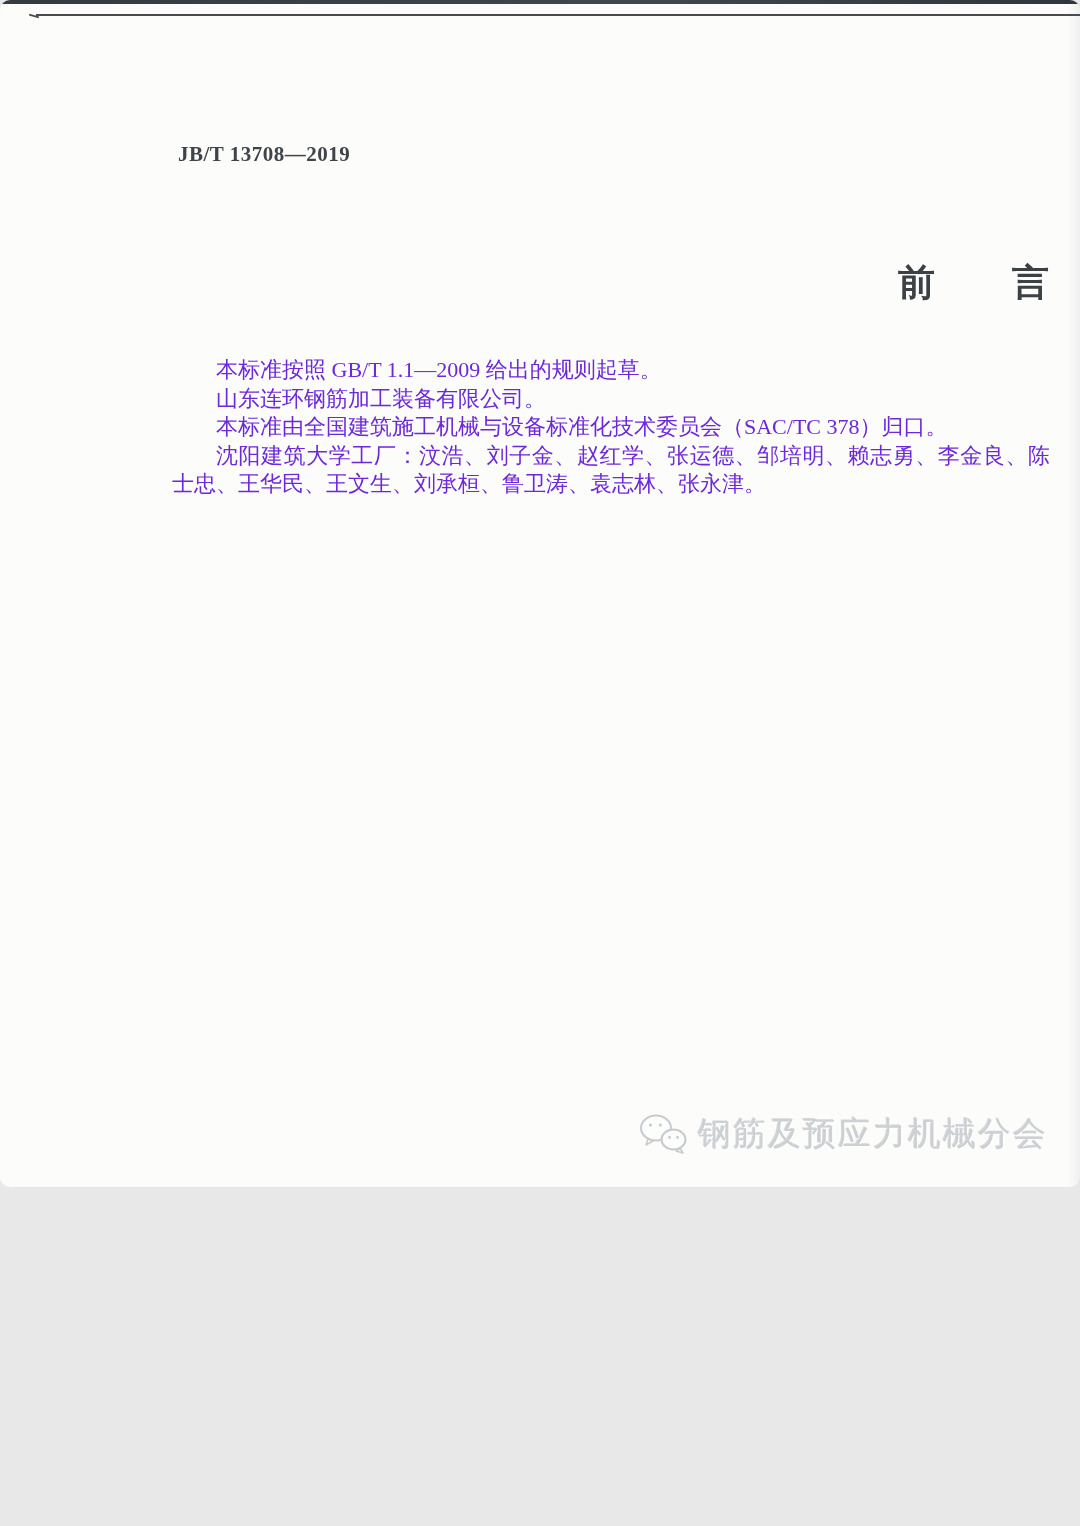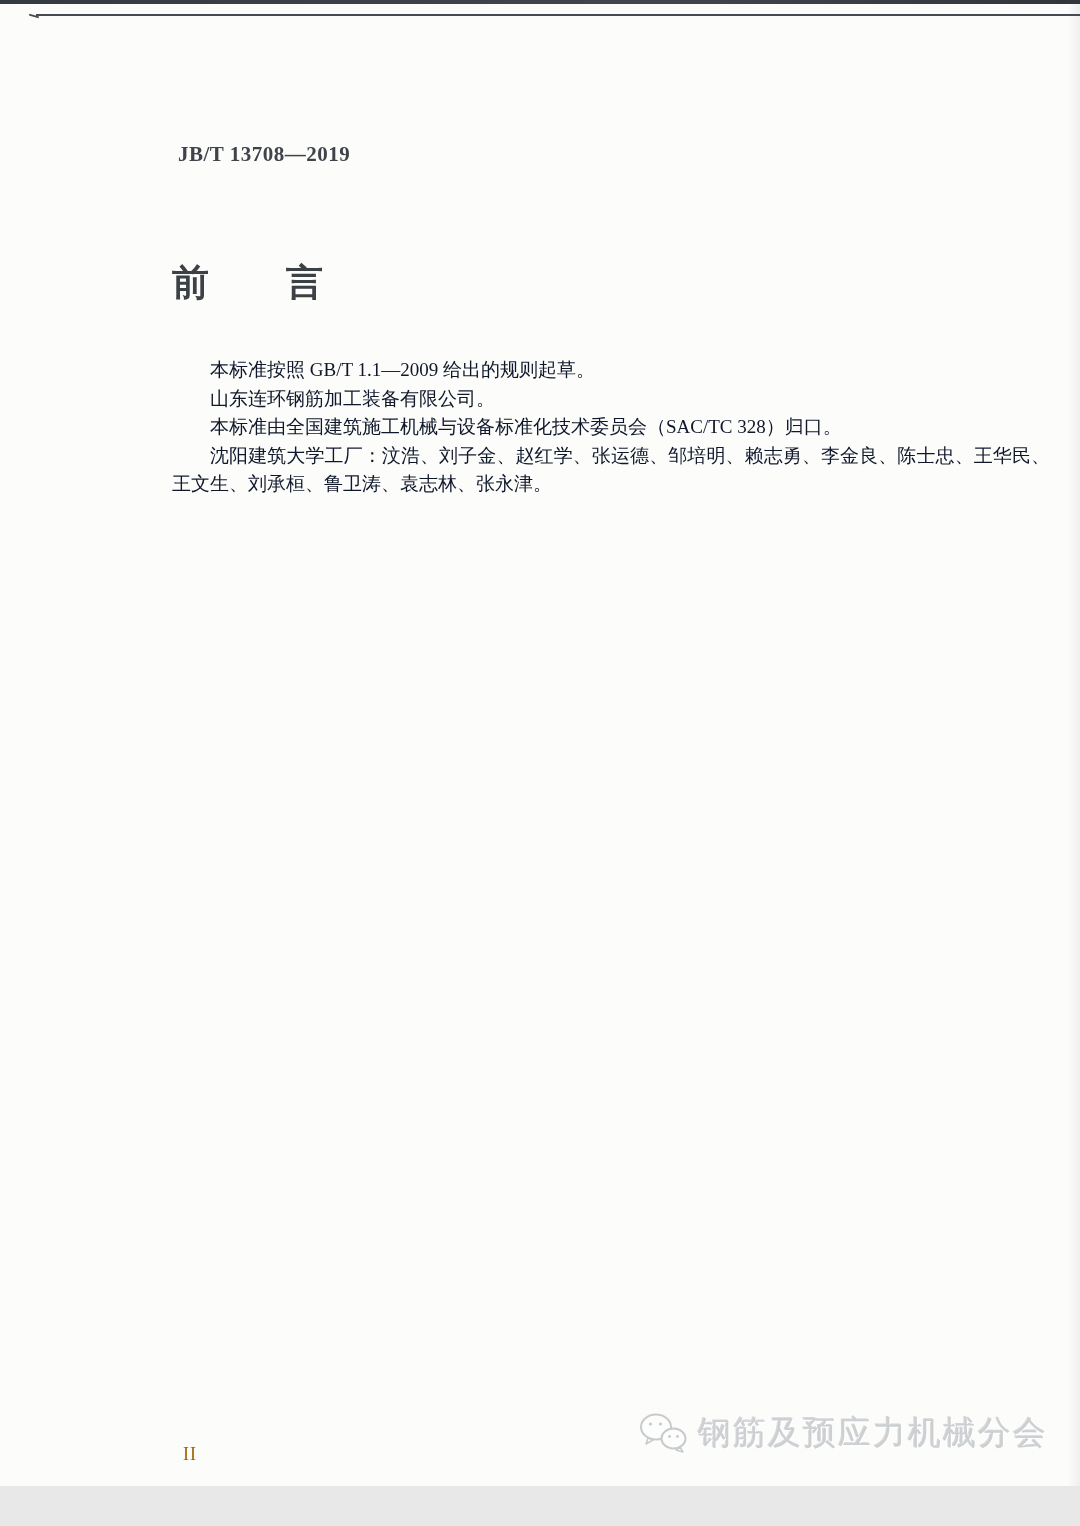--- a/index.html
+++ b/index.html
@@ -3,26 +3,27 @@
 <meta charset="utf-8">
 <style>
   html, body {
     margin: 0;
     padding: 0;
     background: #e8e8e8;
   }
   .scan-page {
     position: relative;
     width: 1080px;
-    height: 1486px;
+    height: 1187px;
     margin: 0 auto;
     background: #fcfcfb;
     overflow: hidden;
     font-family: "Liberation Serif", "DejaVu Serif", serif;
     color: #44484d;
+    border-radius: 10px;
   }
   
   .scan-top-bar {
     position: absolute;
     top: 0; left: 0; right: 0;
     height: 4px;
     background: linear-gradient(to right, #343a40, #40464c 60%, #31363b);
   }
   .scan-top-line {
     position: absolute;
@@ -49,35 +50,35 @@
     left: 178px; top: 142px;
     font-size: 21px;
     font-weight: bold;
     letter-spacing: 0.5px;
     color: #3f444a;
   }
   .doc-title {
     position: absolute;
     left: 172px; top: 258px;
     width: 878px;
-    text-align: left;
+    text-align: right;
     font-family: "Liberation Sans", "DejaVu Sans", sans-serif;
     font-size: 37px;
     font-weight: bold;
     letter-spacing: 1px;
     color: #3c4146;
   }
   .body-text {
     position: absolute;
     left: 172px; top: 356px;
     width: 878px;
-    font-size: 19px;
+    font-size: 22px;
     line-height: 28.6px;
     text-align: justify;
-    color: #0f172a;
+    color: #6d28d9;
   }
   .body-text p {
     margin: 0;
     text-indent: 2em;
   }
   .page-number {
     position: absolute;
     left: 183px; top: 1444px;
     font-size: 18px;
     letter-spacing: 1px;
@@ -108,21 +109,21 @@
   <div class="scan-top-line"></div>
   <div class="scan-right-shade"></div>
 
   <div class="std-code">JB/T 13708—2019</div>
 
   <div class="doc-title">前　　言</div>
 
   <div class="body-text">
     <p>本标准按照 GB/T 1.1—2009 给出的规则起草。</p>
     <p>山东连环钢筋加工装备有限公司。</p>
-    <p>本标准由全国建筑施工机械与设备标准化技术委员会（SAC/TC 328）归口。</p>
+    <p>本标准由全国建筑施工机械与设备标准化技术委员会（SAC/TC 378）归口。</p>
     <p>沈阳建筑大学工厂：汶浩、刘子金、赵红学、张运德、邹培明、赖志勇、李金良、陈士忠、王华民、王文生、刘承桓、鲁卫涛、袁志林、张永津。</p>
   </div>
 
   <div class="page-number">II</div>
 
   <div class="footer-mark">
     <span>
       <svg width="54" height="46" viewBox="0 0 54 46" fill="none" xmlns="http://www.w3.org/2000/svg">
         <ellipse cx="20" cy="17" rx="15" ry="12.5" fill="#fdfdfc" stroke="#c7cbce" stroke-width="2"></ellipse>
         <path d="M12 28 L10 34 L17 30 Z" fill="#fdfdfc" stroke="#c7cbce" stroke-width="1.5" stroke-linejoin="round"></path>

